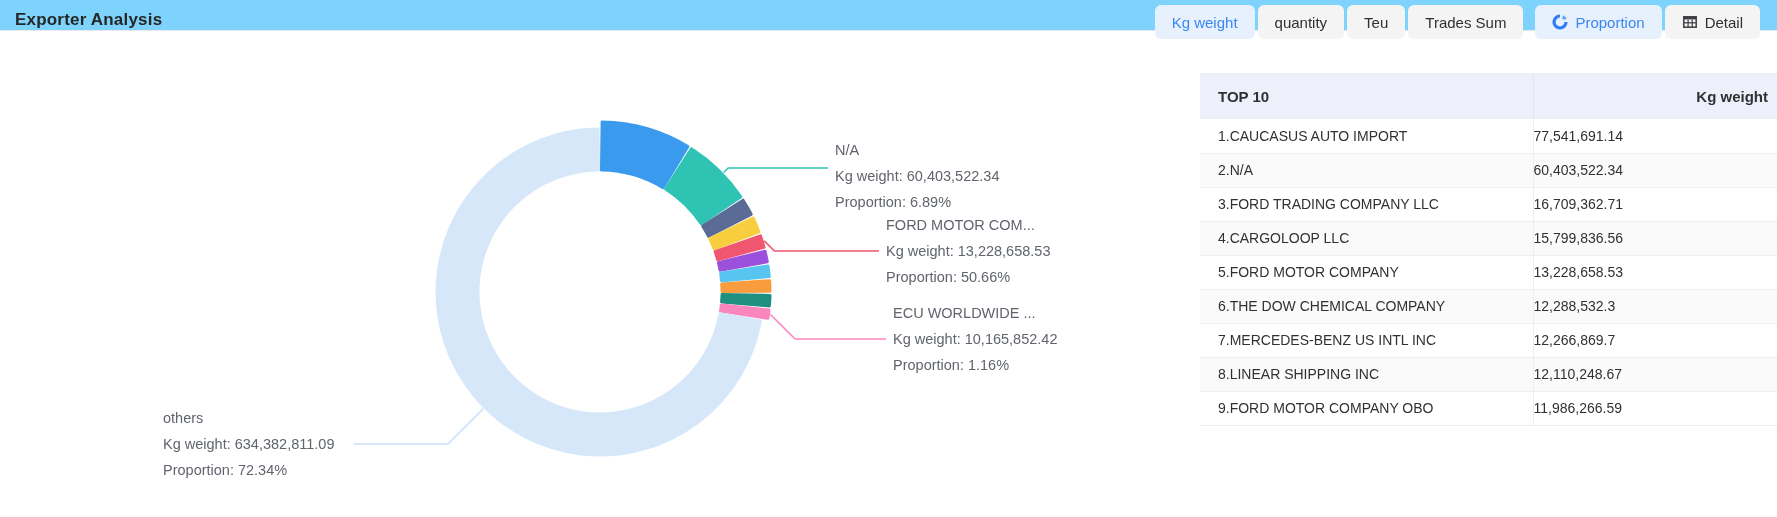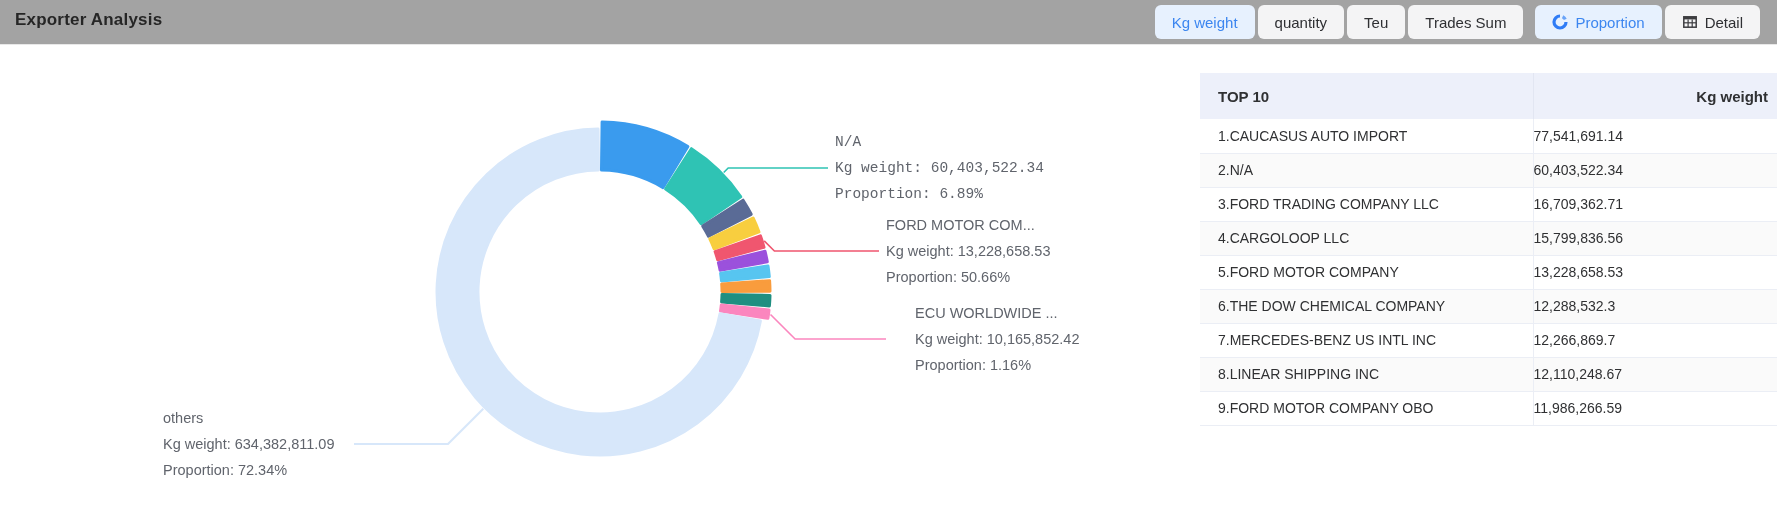--- a/index.html
+++ b/index.html
@@ -3,22 +3,22 @@
 <meta charset="utf-8">
 <style>
   * { box-sizing: border-box; }
   html,body { margin:0; padding:0; }
   body {
     width:1777px; height:517px; position:relative; overflow:hidden;
     background:#ffffff; color:#303133;
     font-family:"Liberation Sans", sans-serif;
   }
   
-  .page-header { position:absolute; left:0; top:0; width:100%; height:45px;
-    border-bottom:1px solid #e8e8e8; background:#a3a3a3; }
+  .page-header { position:absolute; left:0; top:0; width:100%; height:31px;
+    border-bottom:1px solid #e8e8e8; background:#7dd3fc; }
   .page-title { position:absolute; left:15px; top:10px; margin:0;
     font-size:17px; font-weight:600; color:#262626; letter-spacing:.2px; }
   .toolbar { position:absolute; right:17px; top:5px; display:flex; gap:12px; }
   .tab-group { display:flex; gap:3px; }
   .tab { height:34px; display:flex; align-items:center; justify-content:center; gap:7px;
     padding:0 17px; min-width:58px; border:none; border-radius:6px;
     background:#f4f4f5; color:#2f3033; font-size:15px;
     font-family:"Liberation Sans",sans-serif; cursor:pointer; white-space:nowrap; }
   .tab.active { background:#e7f1fe; color:#3c86f0; }
   .tab-icon { display:flex; align-items:center; }
@@ -93,31 +93,31 @@
       <path d="M768.0 220.9A170 170 0 0 1 769.3 231.6L721.5 235.9A122 122 0 0 0 720.6 228.3Z" fill="#57C5F0" stroke="#57C5F0" stroke-width="3" stroke-linejoin="round" data-interactable="true"></path>
       <path d="M769.6 235.7A170 170 0 0 1 770.0 246.3L722.0 246.5A122 122 0 0 0 721.7 238.9Z" fill="#F99C3D" stroke="#F99C3D" stroke-width="3" stroke-linejoin="round" data-interactable="true"></path>
       <path d="M770.0 250.5A170 170 0 0 1 769.4 260.9L721.6 257.0A122 122 0 0 0 722.0 249.5Z" fill="#1F8F81" stroke="#1F8F81" stroke-width="3" stroke-linejoin="round" data-interactable="true"></path>
       <path d="M769.0 265.0A170 170 0 0 1 767.9 273.3L720.5 265.9A122 122 0 0 0 721.3 259.9Z" fill="#FB86BE" stroke="#FB86BE" stroke-width="3" stroke-linejoin="round" data-interactable="true"></path>
       <path d="M760.4 276.1A163 163 0 1 1 598.0 84.0L598.5 125.0A122 122 0 1 0 720.0 268.8Z" fill="#D7E7FA" stroke="#D7E7FA" stroke-width="3" stroke-linejoin="round" data-interactable="true"></path>
       <polyline points="723.7,127.5 728.2,123 828,123" fill="none" stroke="#2FC3B4" stroke-width="1.6" data-interactable="false"></polyline>
       <polyline points="764.2,195.9 774.4,206 879,206" fill="none" stroke="#F0566F" stroke-width="1.6" data-interactable="false"></polyline>
       <polyline points="770.5,269.5 795.1,294 886,294" fill="none" stroke="#FB86BE" stroke-width="1.6" data-interactable="false"></polyline>
       <polyline points="483.3,363.7 448.0,399 354,399" fill="none" stroke="#D7E7FA" stroke-width="2" data-interactable="false"></polyline>
     </svg>
-<div class="callout" data-interactable="false" style="left: 835px; top: 84px; font-family: Liberation Mono, monospace;">
+<div class="callout" data-interactable="false" style="left: 835px; top: 92px;">
       <div class="callout-line" data-interactable="false">N/A</div>
       <div class="callout-line" data-interactable="false">Kg weight: 60,403,522.34</div>
       <div class="callout-line" data-interactable="false">Proportion: 6.89%</div>
     </div>
     <div class="callout" data-interactable="false" style="left: 886px; top: 167px;">
       <div class="callout-line" data-interactable="false">FORD MOTOR COM...</div>
       <div class="callout-line" data-interactable="false">Kg weight: 13,228,658.53</div>
       <div class="callout-line" data-interactable="false">Proportion: 50.66%</div>
     </div>
-    <div class="callout" data-interactable="false" style="left: 893px; top: 255px; margin-left: 22px;">
+    <div class="callout" data-interactable="false" style="left: 893px; top: 255px;">
       <div class="callout-line" data-interactable="false">ECU WORLDWIDE ...</div>
       <div class="callout-line" data-interactable="false">Kg weight: 10,165,852.42</div>
       <div class="callout-line" data-interactable="false">Proportion: 1.16%</div>
     </div>
     <div class="callout" data-interactable="false" style="left: 163px; top: 360px;">
       <div class="callout-line" data-interactable="false">others</div>
       <div class="callout-line" data-interactable="false">Kg weight: 634,382,811.09</div>
       <div class="callout-line" data-interactable="false">Proportion: 72.34%</div>
     </div>
   </div>

